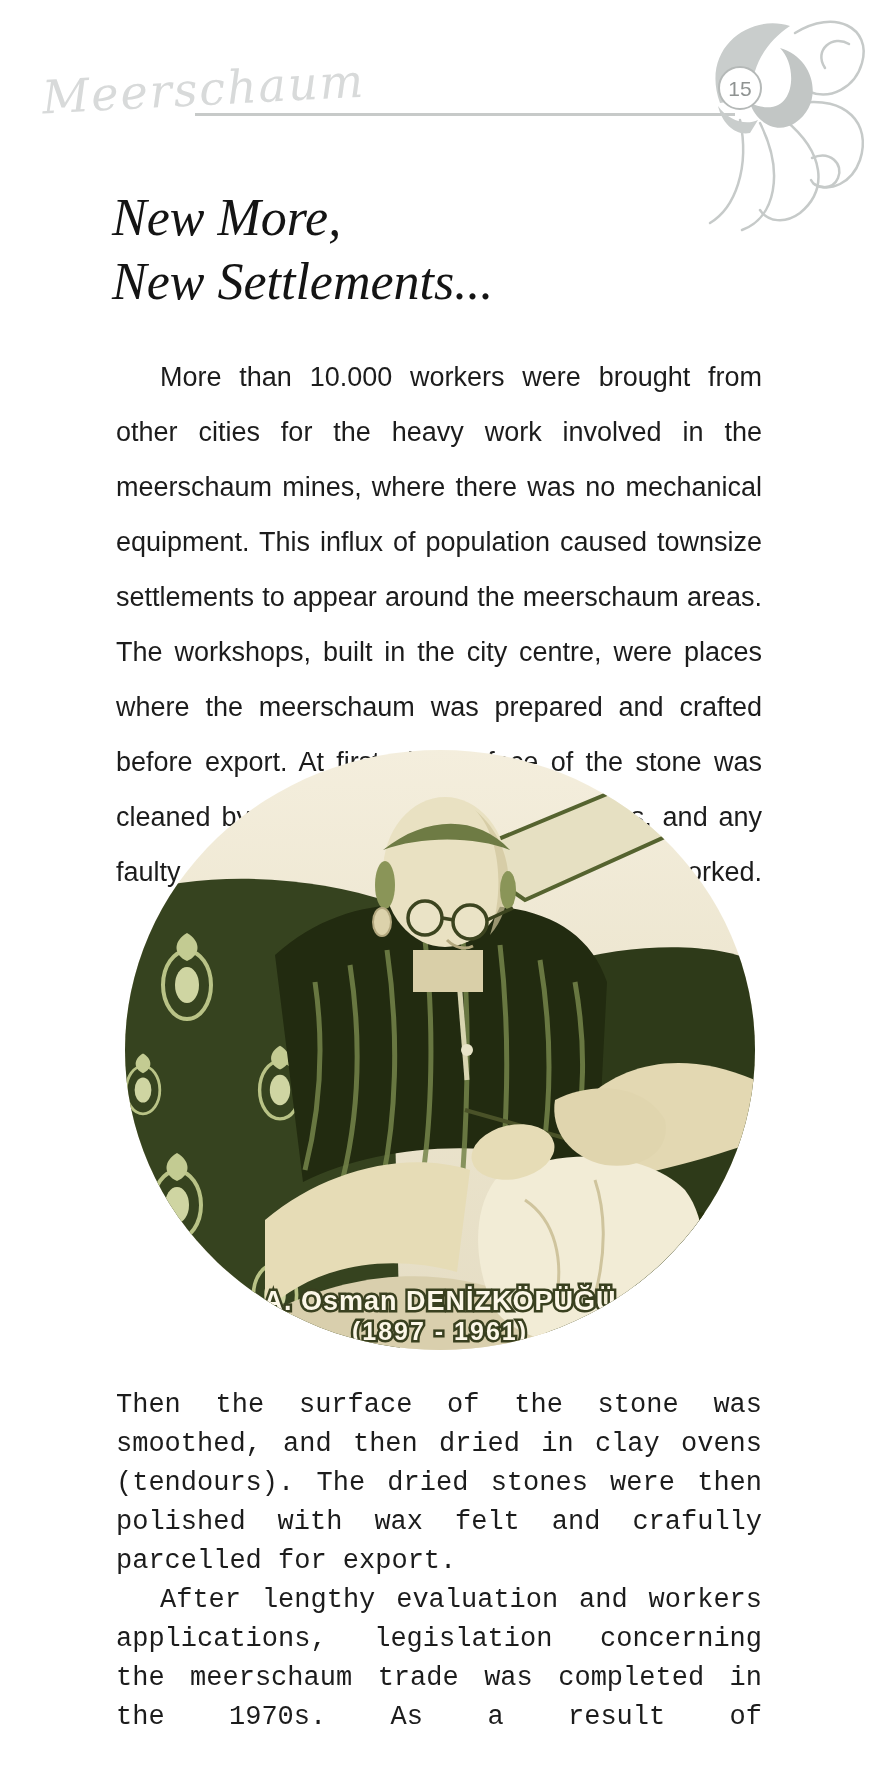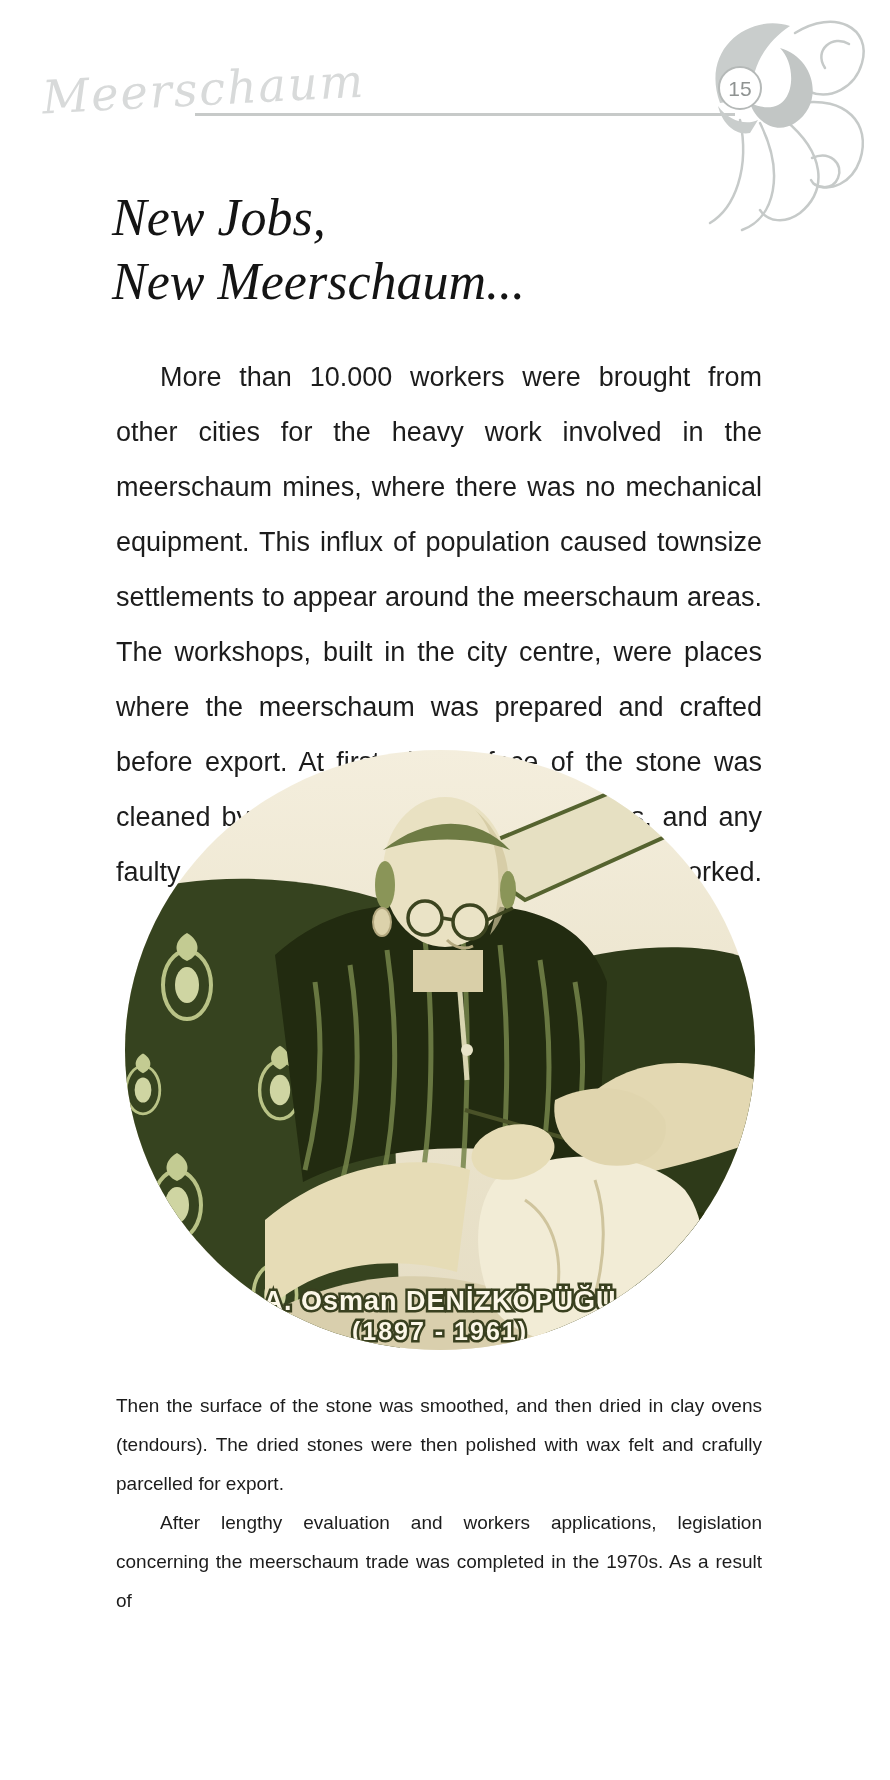--- a/index.html
+++ b/index.html
@@ -49,23 +49,24 @@
     position:absolute;left:116px;width:646px;
     margin:0;
     font-size:27px;line-height:55px;
     color:#1c1c1c;
     text-align:justify;
   }
   .p1{top:350px;text-indent:44px;text-align-last:justify;}
   .after-photo{position:absolute;left:116px;top:1386px;width:646px;}
   .after-photo p{
     margin:0;
-    font-size:19px;line-height:39px;
+    font-size:27px;line-height:39px;
     color:#1c1c1c;
     text-align:justify;
+    font-family:Liberation Mono, monospace;
   }
   .p3{text-indent:44px;text-align-last:justify;}
   
   .photo{
     position:absolute;left:125px;top:750px;
     width:630px;height:600px;margin:0;font-weight:bold;
   }
   .photo svg{display:block;width:630px;height:600px;}
   .cap1{
     font-family:"Liberation Sans",sans-serif;
@@ -98,21 +99,21 @@
       <path d="M140,112 C150,160 135,200 110,215"></path>
       <path d="M212,150 c18,-8 32,6 26,20 c-5,12 -22,12 -27,2"></path>
     </g>
     <path d="M120,95 C100,40 150,5 190,18 C165,35 150,60 152,90 Z" fill="#c9cdcc"></path>
     <path d="M150,95 C195,115 200,60 180,40 C215,50 225,95 195,115 C175,128 155,112 150,95 Z" fill="#c2c6c5"></path>
     <path d="M118,98 C128,112 145,118 158,112 L150,125 C135,128 122,115 118,98 Z" fill="#c9cdcc"></path>
     <circle cx="140" cy="80" r="21" fill="#ffffff" stroke="#b5b9b8" stroke-width="2"></circle>
     <text x="140" y="88" text-anchor="middle" class="pagenum-text">15</text>
   </svg>
 
-  <h1 class="title"><span>New Jobs,</span><br><span>New Meerschaum...</span></h1>
+  <h1 class="title"><span>New More,</span><br><span>New Settlements...</span></h1>
 
   <p class="para p1">More than 10.000 workers were brought from other cities for the heavy work involved in the meerschaum mines, where there was no mechanical equipment. This influx of population caused townsize settlements to appear around the meerschaum areas. The workshops, built in the city centre, were places where the meerschaum was prepared and crafted before export. At first, the surface of the stone was cleaned by sculpting with special hammers, and any faulty areas worked.</p>
 
   <figure class="photo">
     <svg viewBox="0 0 630 600">
       <defs>
         <clipPath id="discClip">
             <ellipse cx="315" cy="300" rx="315" ry="300"></ellipse>
           </clipPath>
         <linearGradient id="bgGrad" x1="0" y1="0" x2="0" y2="1">

